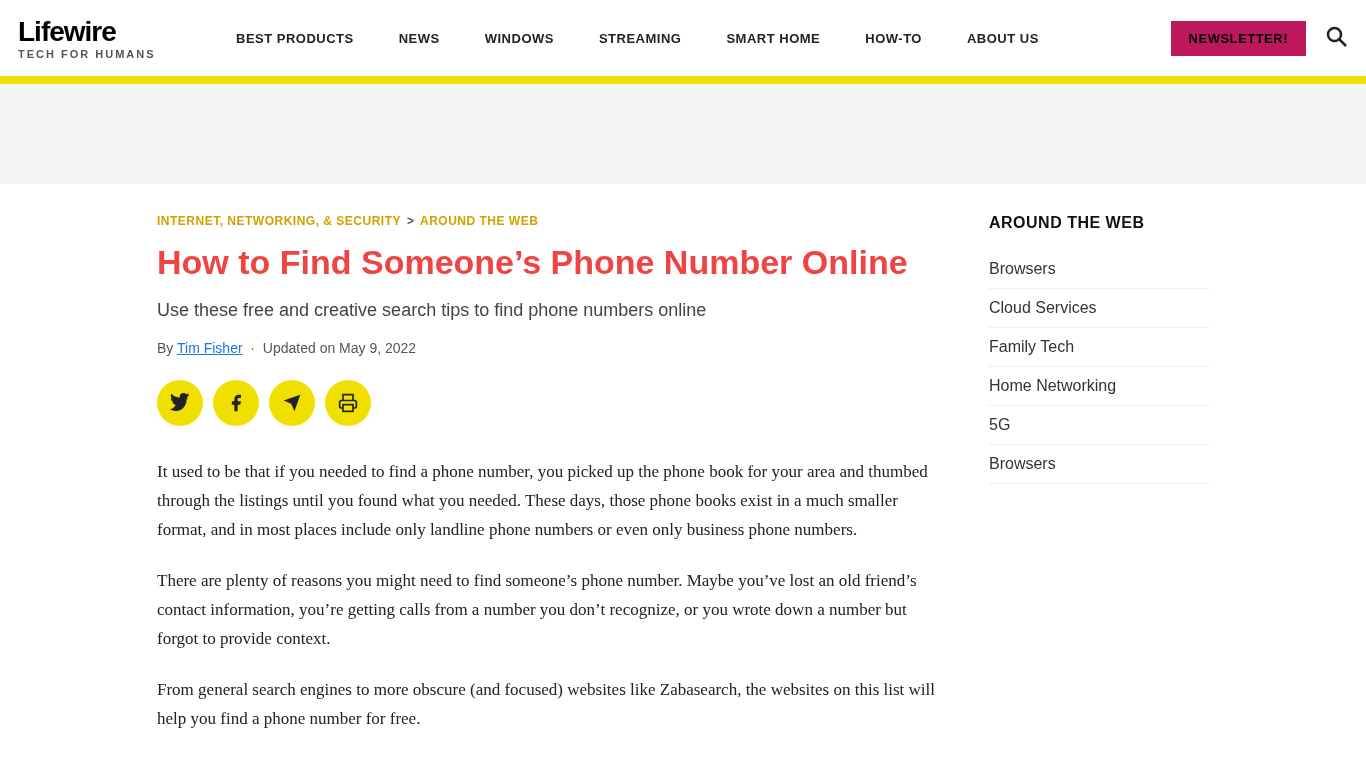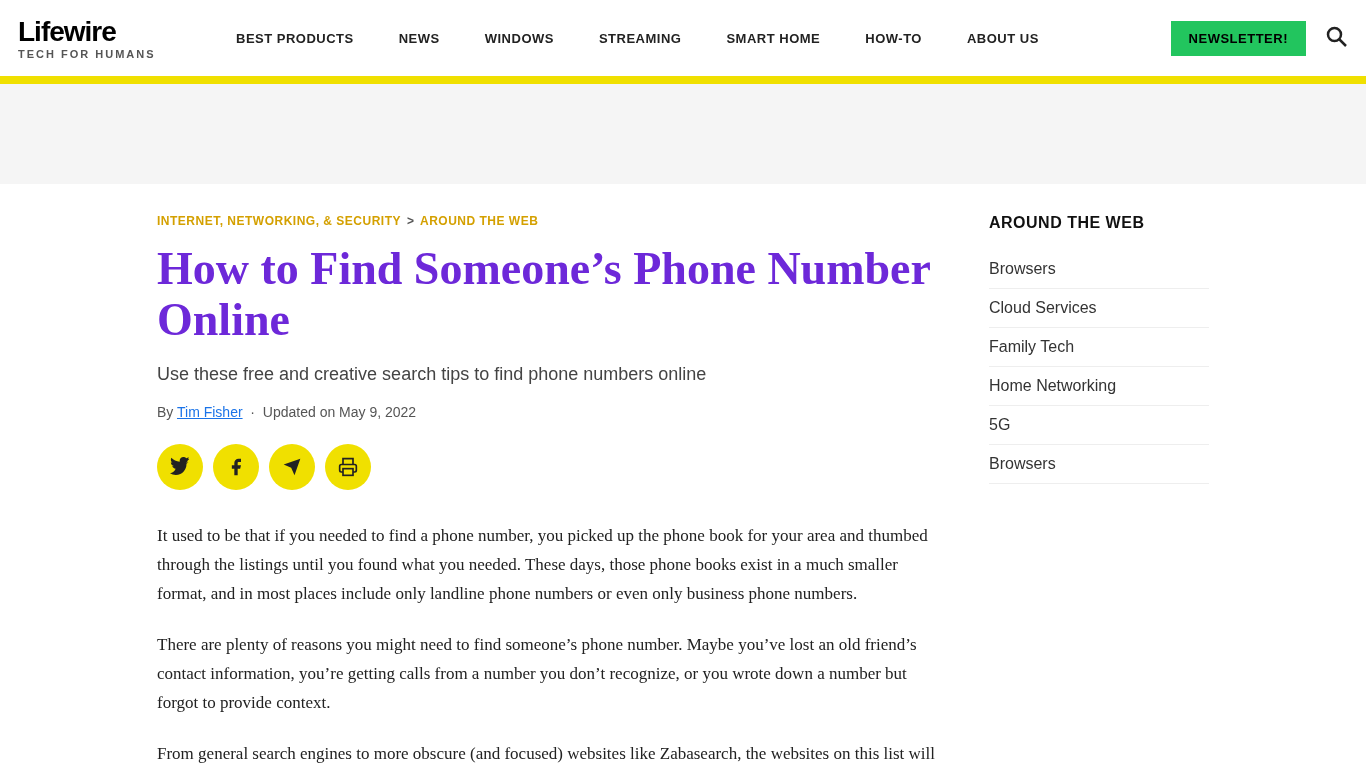--- a/index.html
+++ b/index.html
@@ -45,21 +45,21 @@
       font-size: 13px;
       font-family: Arial, sans-serif;
       font-weight: 700;
       letter-spacing: 0.5px;
       color: #222;
       text-decoration: none;
       cursor: pointer;
       white-space: nowrap;
     }
     #newsletter-btn {
-      background: #22c55e;
+      background: #be185d;
       color: #000;
       font-size: 13px;
       font-family: Arial, sans-serif;
       font-weight: 700;
       padding: 10px 18px;
       border: none;
       cursor: pointer;
       letter-spacing: 0.5px;
       margin-left: 20px;
     }
@@ -118,26 +118,26 @@
       text-transform: uppercase;
       cursor: pointer;
     }
     .breadcrumb-sep {
       color: #555;
       font-weight: 700;
     }
 
     
     #article-title {
-      font-size: 46px;
+      font-size: 34px;
       font-weight: 900;
-      font-family: Liberation Serif, serif;
+      font-family: Liberation Sans, sans-serif;
       line-height: 1.1;
       margin-bottom: 16px;
-      color: #6d28d9;
+      color: #ef4444;
     }
     #article-subtitle {
       font-size: 18px;
       color: #444;
       font-family: Arial, sans-serif;
       font-weight: 400;
       margin-bottom: 16px;
       line-height: 1.5;
     }
     #article-byline {

